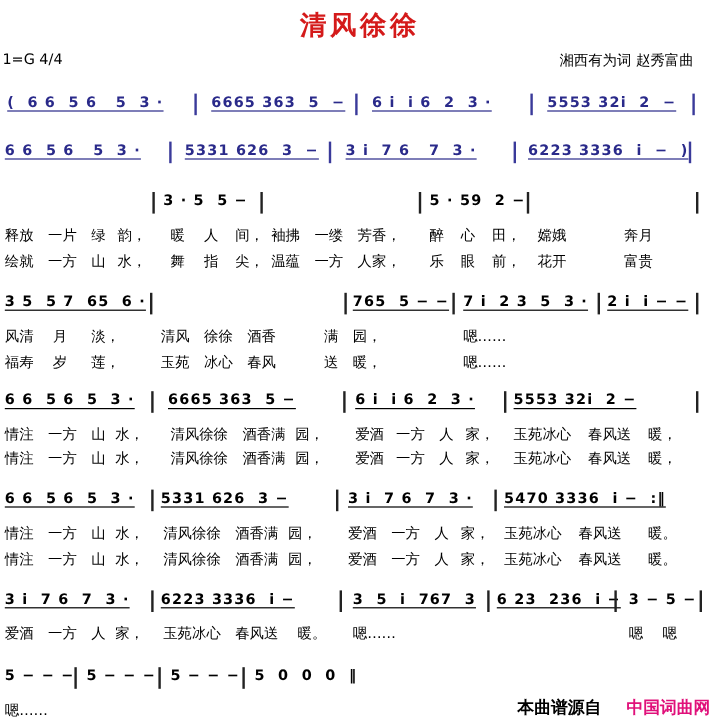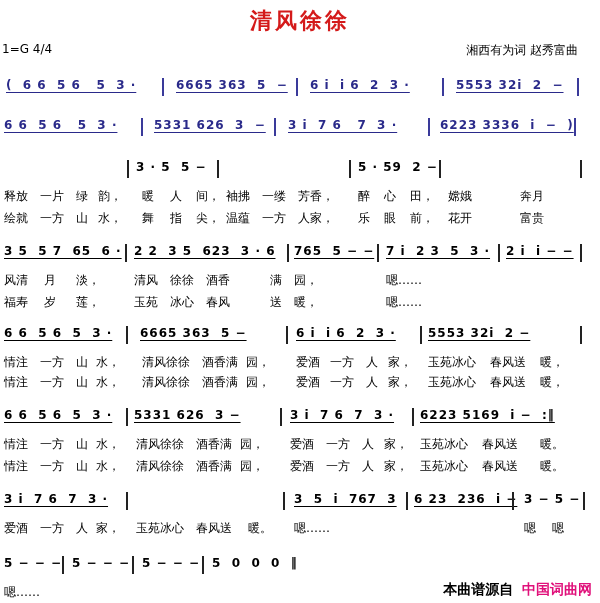--- a/index.html
+++ b/index.html
@@ -13,21 +13,21 @@
   .row { position:absolute; left:0; width:600px; height:20px; font-size:12px; font-weight:bold; }
   .row.blue { color:#2a2a8a; }
   .m { position:absolute; top:0; white-space:pre; letter-spacing:1px; }
   .bar { position:absolute; top:0; width:2px; height:18px; background:#222; }
   .bar.blue { background:#3a3a9a; }
   .ul { text-decoration:underline; text-underline-offset:3px; }
   .lyr { position:absolute; left:0; width:600px; height:18px; font-size:12px;
          font-family:"DejaVu Sans", sans-serif; }
   .lyr span { position:absolute; top:0; white-space:pre; }
   .wm { position:absolute; bottom:4px; right:8px; font-size:14px; font-weight:bold; }
-  .wm .src { color:#000; margin-right:4px; }
+  .wm .src { color:#000; margin-right:16px; }
   .wm .site { color:#e0107a; }
 </style>
 </head>
 <body>
 
 <div class="title">清风徐徐</div>
 <div class="key">1=G  4/4</div>
 <div class="credits">湘西有为词  赵秀富曲</div>
 
 <div class="row blue" style="top:78px">
@@ -92,21 +92,20 @@
   <span style="left:358px">乐</span>
   <span style="left:384px">眼</span>
   <span style="left:410px">前，</span>
   <span style="left:448px">花开</span>
   <span style="left:520px">富贵</span>
 </div>
 
 <div class="row" style="top:244px">
   <span class="m ul" style="left:4px">3 5  5 7  65  6 ·</span>
   <span class="bar" style="left:125px"></span>
-  <span class="m ul" style="left:134px">2 2  3 5  623  3 · 6</span>
   <span class="bar" style="left:287px"></span>
   <span class="m ul" style="left:294px">765  5 − −</span>
   <span class="bar" style="left:377px"></span>
   <span class="m ul" style="left:386px">7 i  2 3  5  3 ·</span>
   <span class="bar" style="left:498px"></span>
   <span class="m ul" style="left:506px">2 i  i − −</span>
   <span class="bar" style="left:580px"></span>
 </div>
 <div class="lyr" style="top:272px">
   <span style="left:4px">风清</span>
@@ -174,21 +173,21 @@
   <span style="left:540px">暖，</span>
 </div>
 
 <div class="row" style="top:408px">
   <span class="m ul" style="left:4px">6 6  5 6  5  3 ·</span>
   <span class="bar" style="left:126px"></span>
   <span class="m ul" style="left:134px">5331 626  3 −</span>
   <span class="bar" style="left:280px"></span>
   <span class="m ul" style="left:290px">3 i  7 6  7  3 ·</span>
   <span class="bar" style="left:412px"></span>
-  <span class="m ul" style="left:420px">6223 5169  i −  :‖</span>
+  <span class="m ul" style="left:420px">5470 3336  i −  :‖</span>
 </div>
 <div class="lyr" style="top:436px">
   <span style="left:4px">情注</span>
   <span style="left:40px">一方</span>
   <span style="left:76px">山</span>
   <span style="left:96px">水，</span>
   <span style="left:136px">清风徐徐</span>
   <span style="left:196px">酒香满</span>
   <span style="left:240px">园，</span>
   <span style="left:290px">爱酒</span>
@@ -212,20 +211,21 @@
   <span style="left:362px">人</span>
   <span style="left:384px">家，</span>
   <span style="left:420px">玉苑冰心</span>
   <span style="left:482px">春风送</span>
   <span style="left:540px">暖。</span>
 </div>
 
 <div class="row" style="top:492px">
   <span class="m ul" style="left:4px">3 i  7 6  7  3 ·</span>
   <span class="bar" style="left:126px"></span>
+  <span class="m ul" style="left:134px">6223 3336  i −</span>
   <span class="bar" style="left:283px"></span>
   <span class="m ul" style="left:294px">3  5  i  767  3</span>
   <span class="bar" style="left:406px"></span>
   <span class="m ul" style="left:414px">6 23  236  i −</span>
   <span class="bar" style="left:512px"></span>
   <span class="m" style="left:524px">3 − 5 −</span>
   <span class="bar" style="left:583px"></span>
 </div>
 <div class="lyr" style="top:520px">
   <span style="left:4px">爱酒</span>

